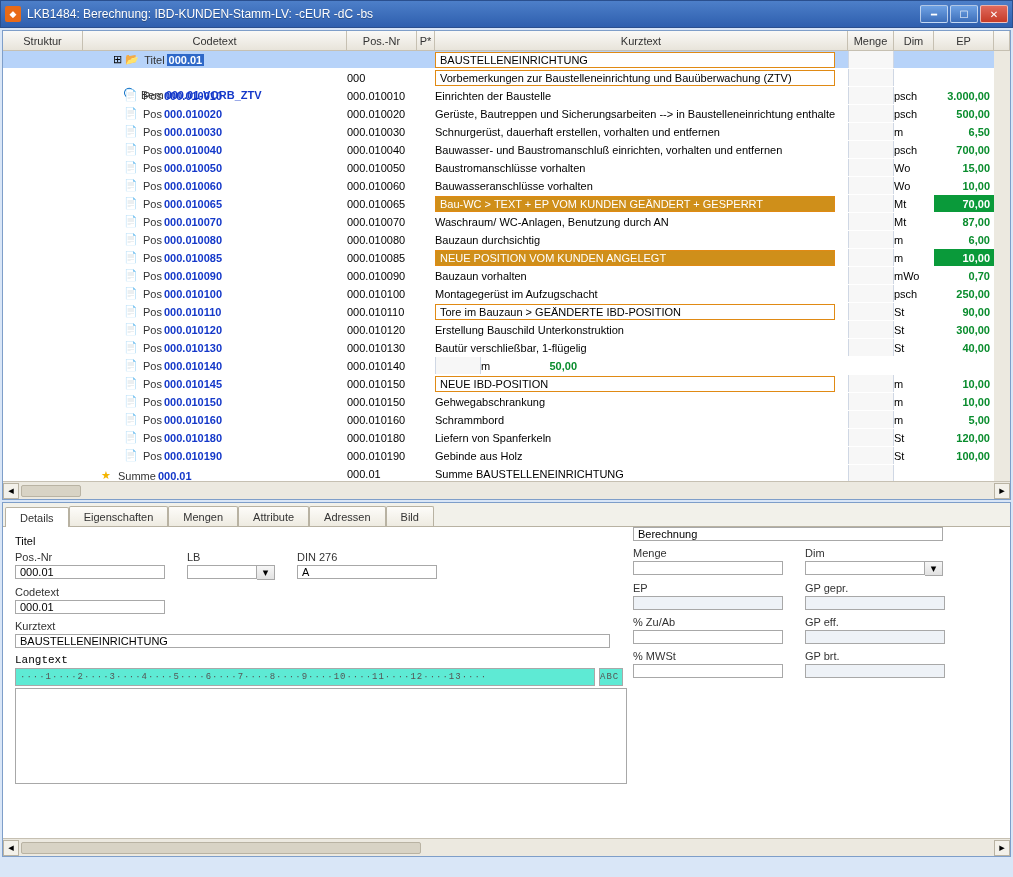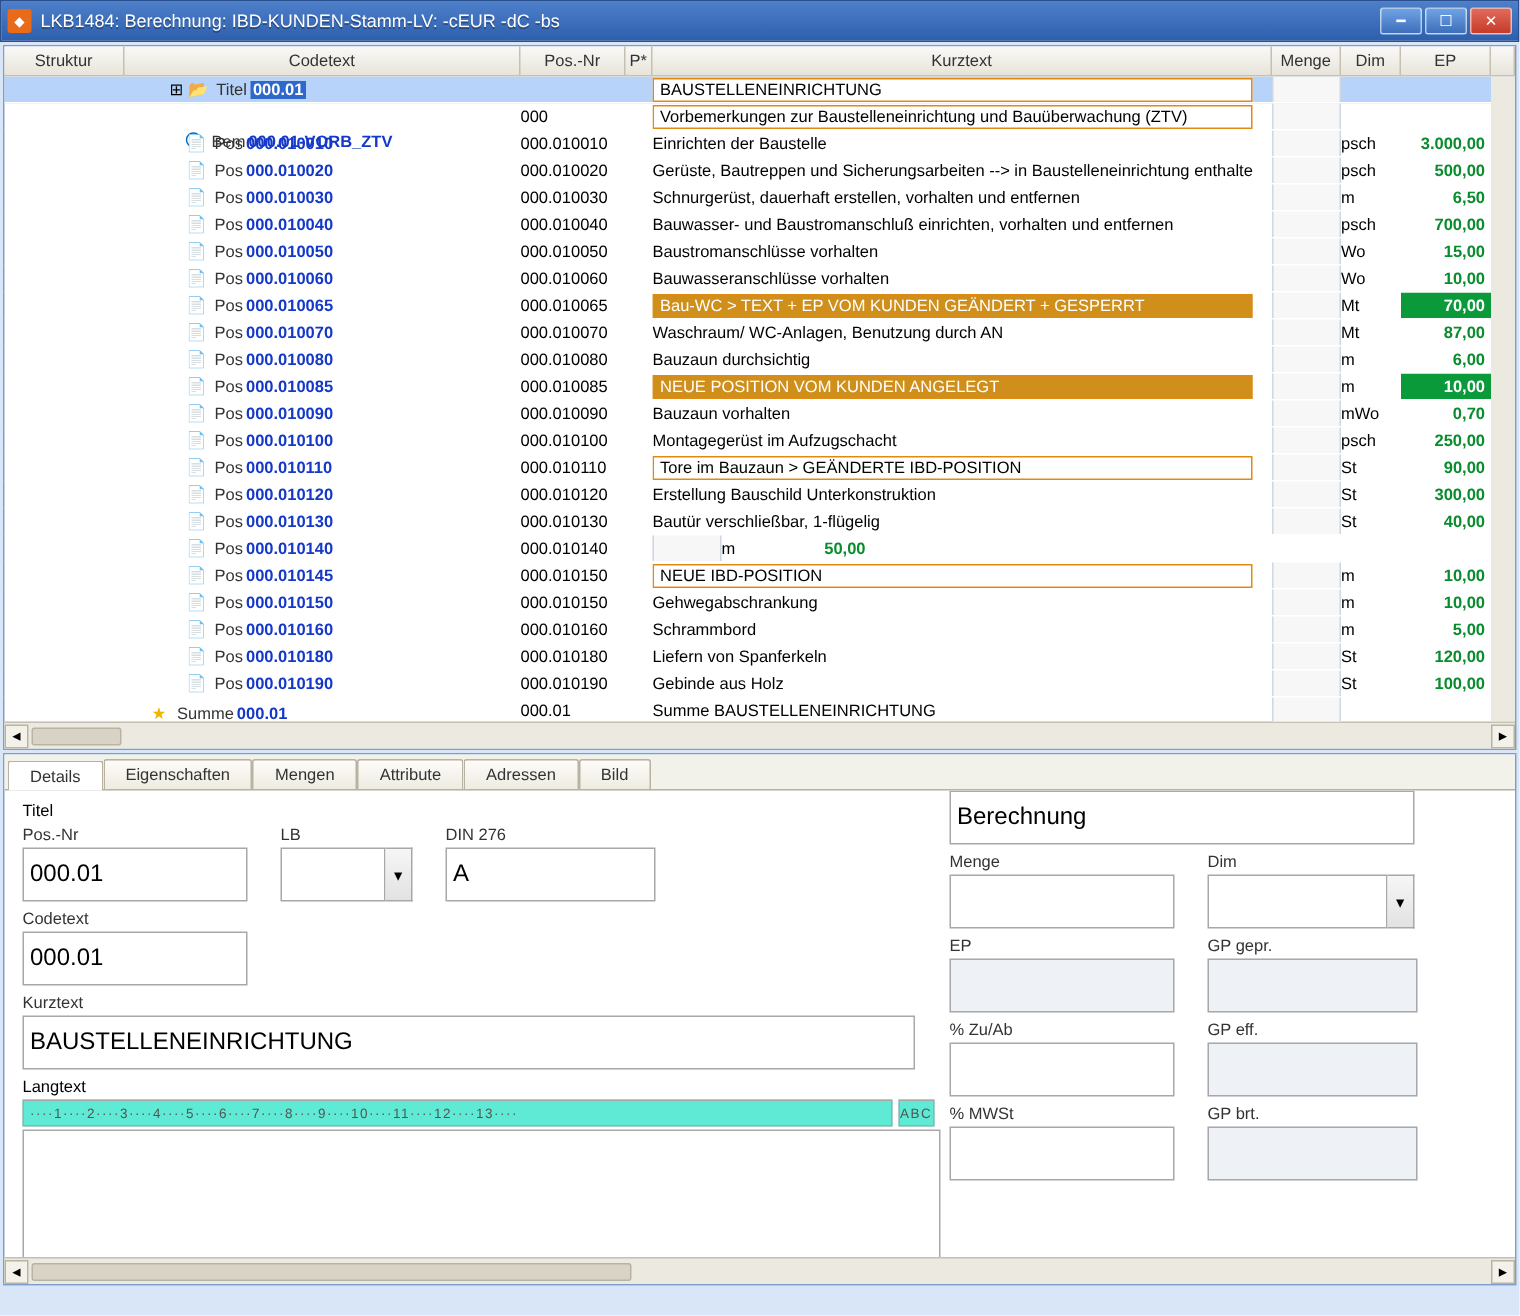--- a/index.html
+++ b/index.html
@@ -59,21 +59,21 @@
   .vscroll { position:absolute; right:0; top:0; bottom:0; width:16px; background:#ece9e0; }
   
   .pane { margin:2px; border:1px solid #7e9ec9; background:#fff; height:355px; display:flex; flex-direction:column; }
   .tabstrip { height:24px; background:#f2f1ea; display:flex; align-items:flex-end; border-bottom:1px solid #b8b2a2; padding:2px 18px 0 2px; gap:0; }
   .tab { padding:4px 14px 3px; border:1px solid #b8b2a2; border-bottom:none; background:linear-gradient(#fdfcf9,#eeebe1); color:#333; border-radius:2px 2px 0 0; }
   .tab.active { background:#fff; position:relative; top:1px; }
   .tabbody { flex:1; padding:8px 12px; overflow:hidden; }
   .section-title { color:#000; margin-bottom:4px; }
   .formrow { display:flex; gap:22px; margin-bottom:6px; }
   .fcol label { display:block; color:#333; margin-bottom:2px; }
-  input[type=text], .txt { border:1px solid #a8a8a8; height:36px; padding:2px 4px; font-size:16px; background:#fff; }
+  input[type=text], .txt { border:1px solid #a8a8a8; height:14px; padding:2px 4px; font-size:11px; background:#fff; }
   .txt.ro { background:#eef2f7; }
   .combo { display:flex; }
   .combo .btn { width:18px; border:1px solid #a8a8a8; border-left:none; background:linear-gradient(#f6f6f6,#e2e2e2); display:flex; align-items:center; justify-content:center; }
   .ruler { border:1px solid #a8a8a8; height:18px; background:#5eead4; display:flex; align-items:center; padding:0 4px; font-size:9px; color:#555; letter-spacing:1px; overflow:hidden; }
   .editor { border:1px solid #a8a8a8; background:#fff; height:96px; }
   .rightform { position:absolute; left:630px; top:0; }
   .tabbody { position:relative; }
   .fcol140 { width:150px; }
   .hscroll2 { height:18px; background:#ece9e0; border-top:1px solid #c6c0b2; display:flex; align-items:center; }
   .hscroll2 .thumb { width:400px; height:12px; background:#d8d3c5; border:1px solid #b9b3a3; margin:0 2px; border-radius:2px; }
@@ -507,21 +507,21 @@
       </div>
     </div>
 
     <div class="formrow">
       <div class="fcol" style="width:600px;">
         <label>Kurztext</label>
         <input type="text" class="txt" style="width: 595px;" value="BAUSTELLENEINRICHTUNG">
       </div>
     </div>
 
-    <div class="formrow" style="flex-direction:column; gap:2px; width:612px;">
+    <div class="formrow" style="flex-direction:column; gap:2px; width:612px;font-family:Liberation Mono, monospace;">
       <label>Langtext</label>
       <div style="display:flex; gap:4px; align-items:center;">
         <div class="ruler" style="width:580px">····1····2····3····4····5····6····7····8····9····10····11····12····13····</div>
         <div class="ruler autobtn" style="width:24px; padding:0;">ABC</div>
       </div>
       <div class="editor"></div>
     </div>
 
     <div class="rightform">
       <div class="formrow">

